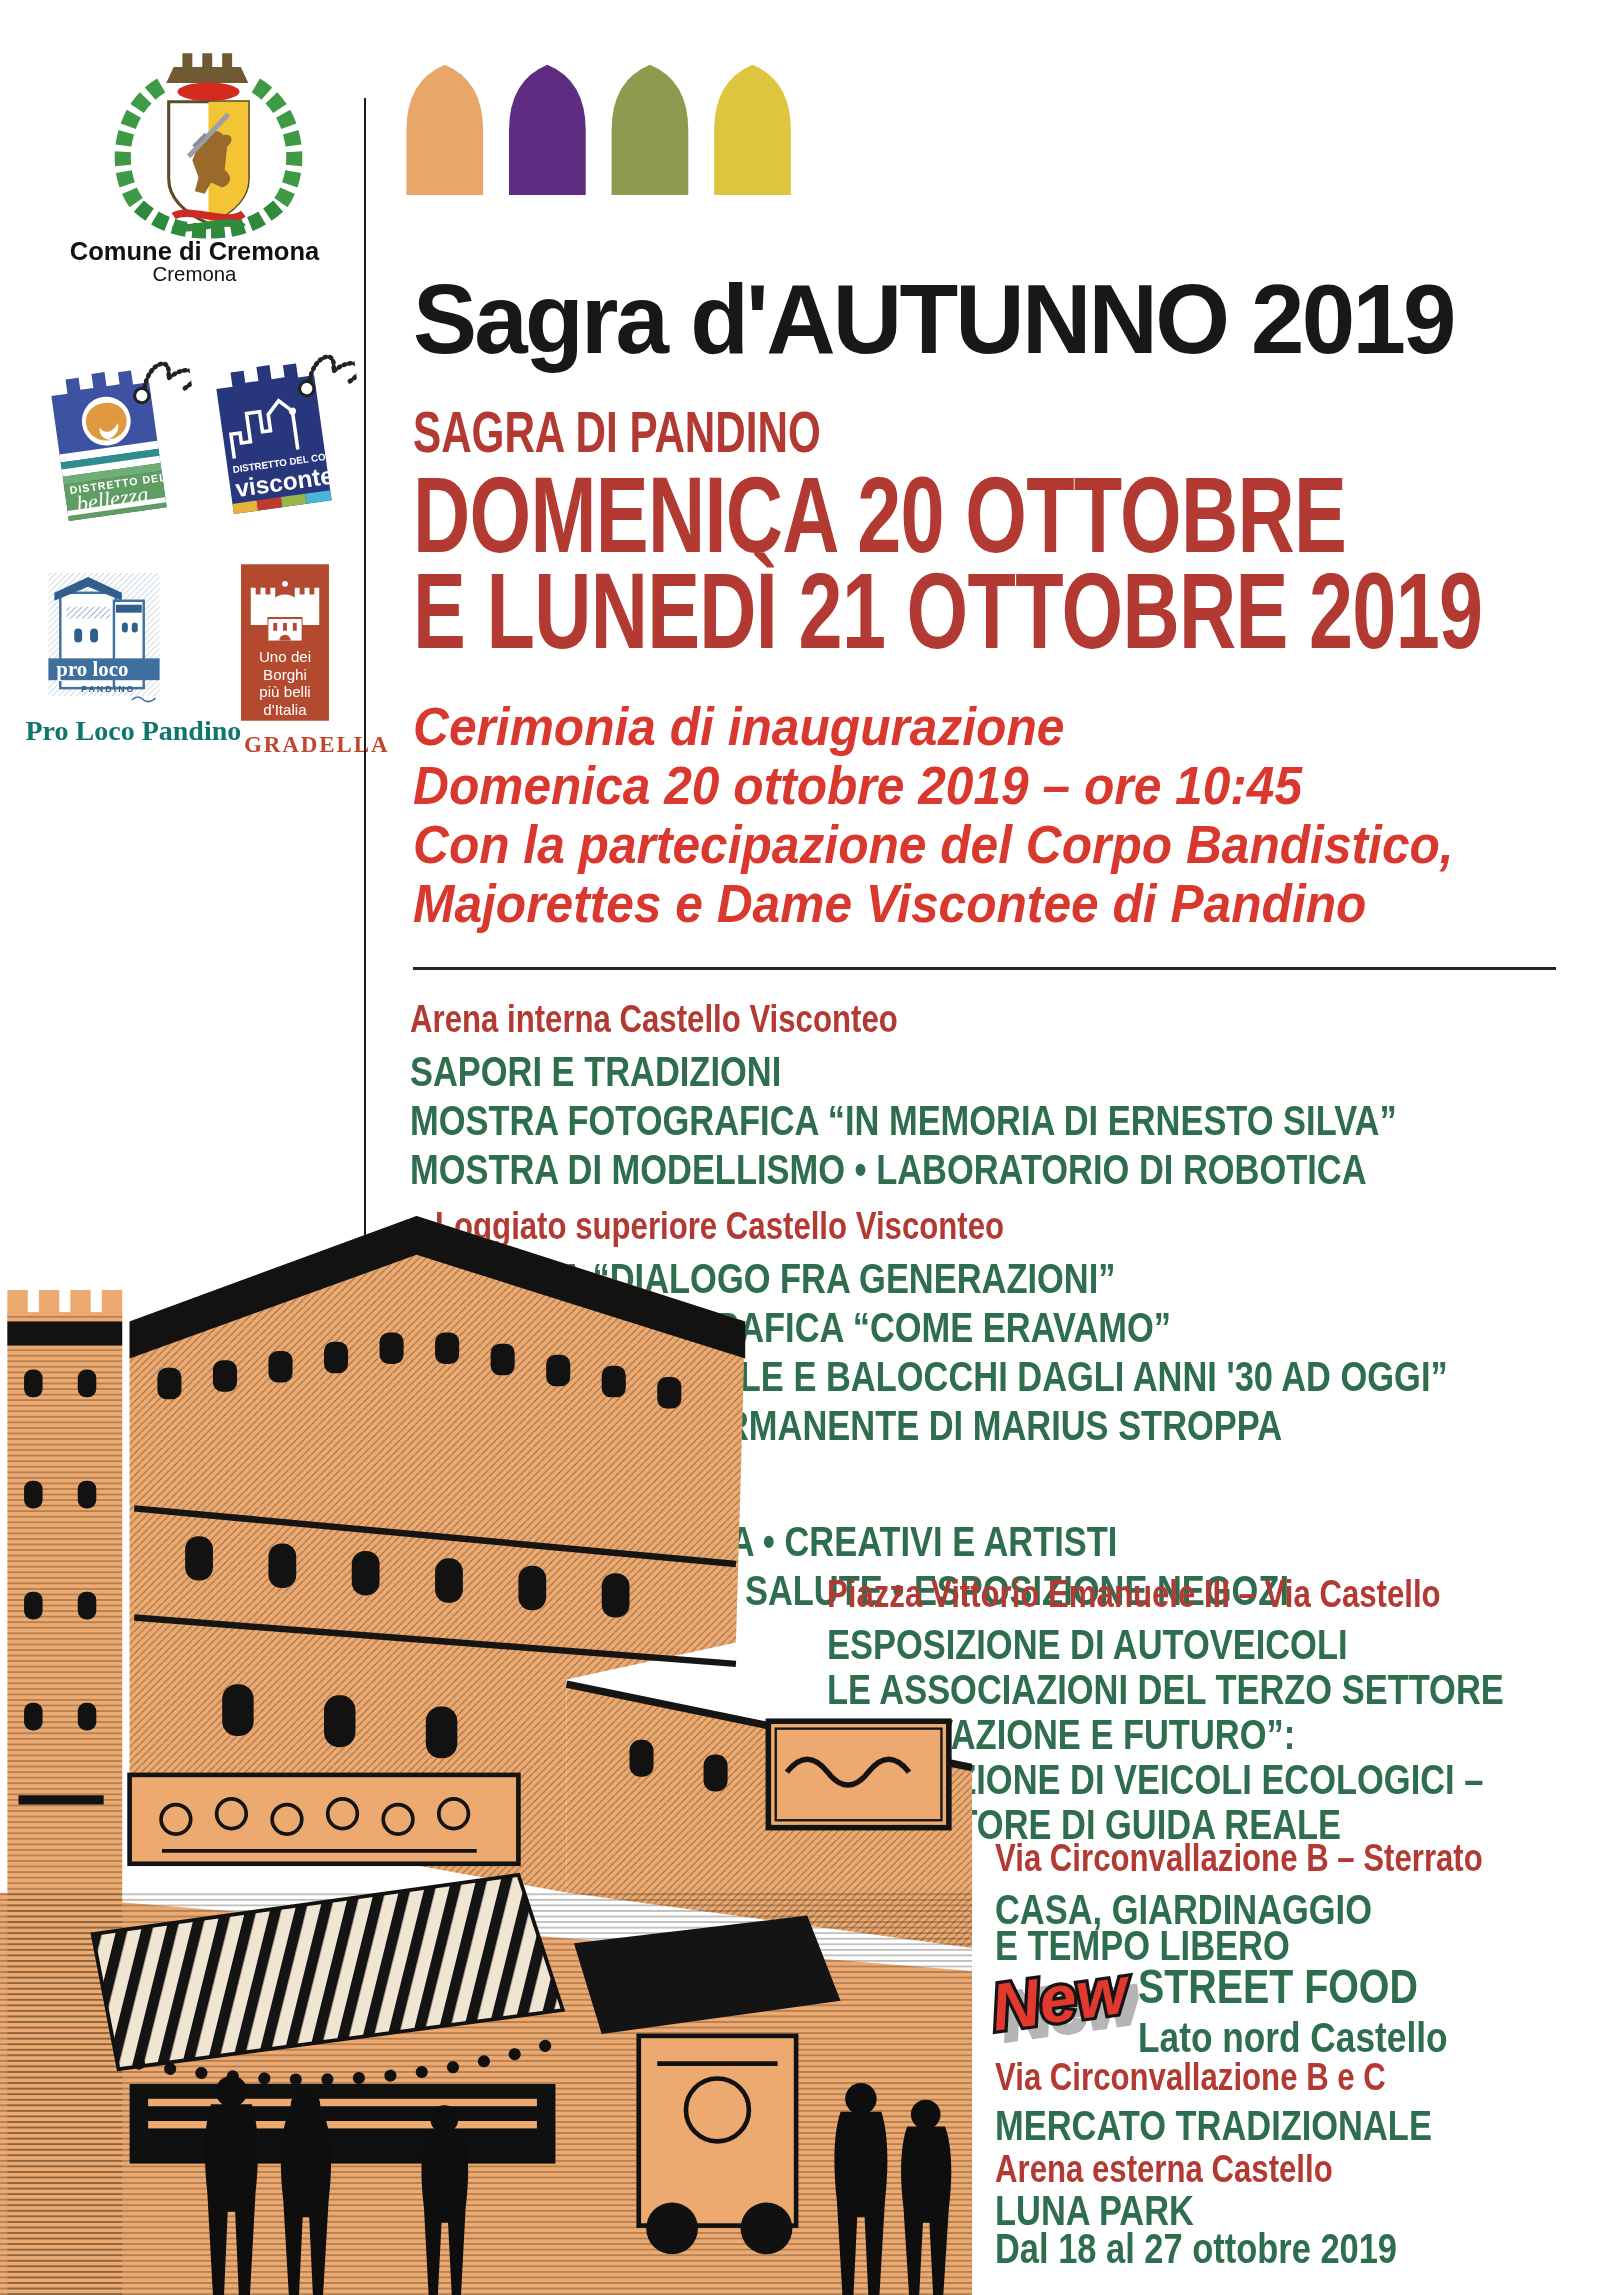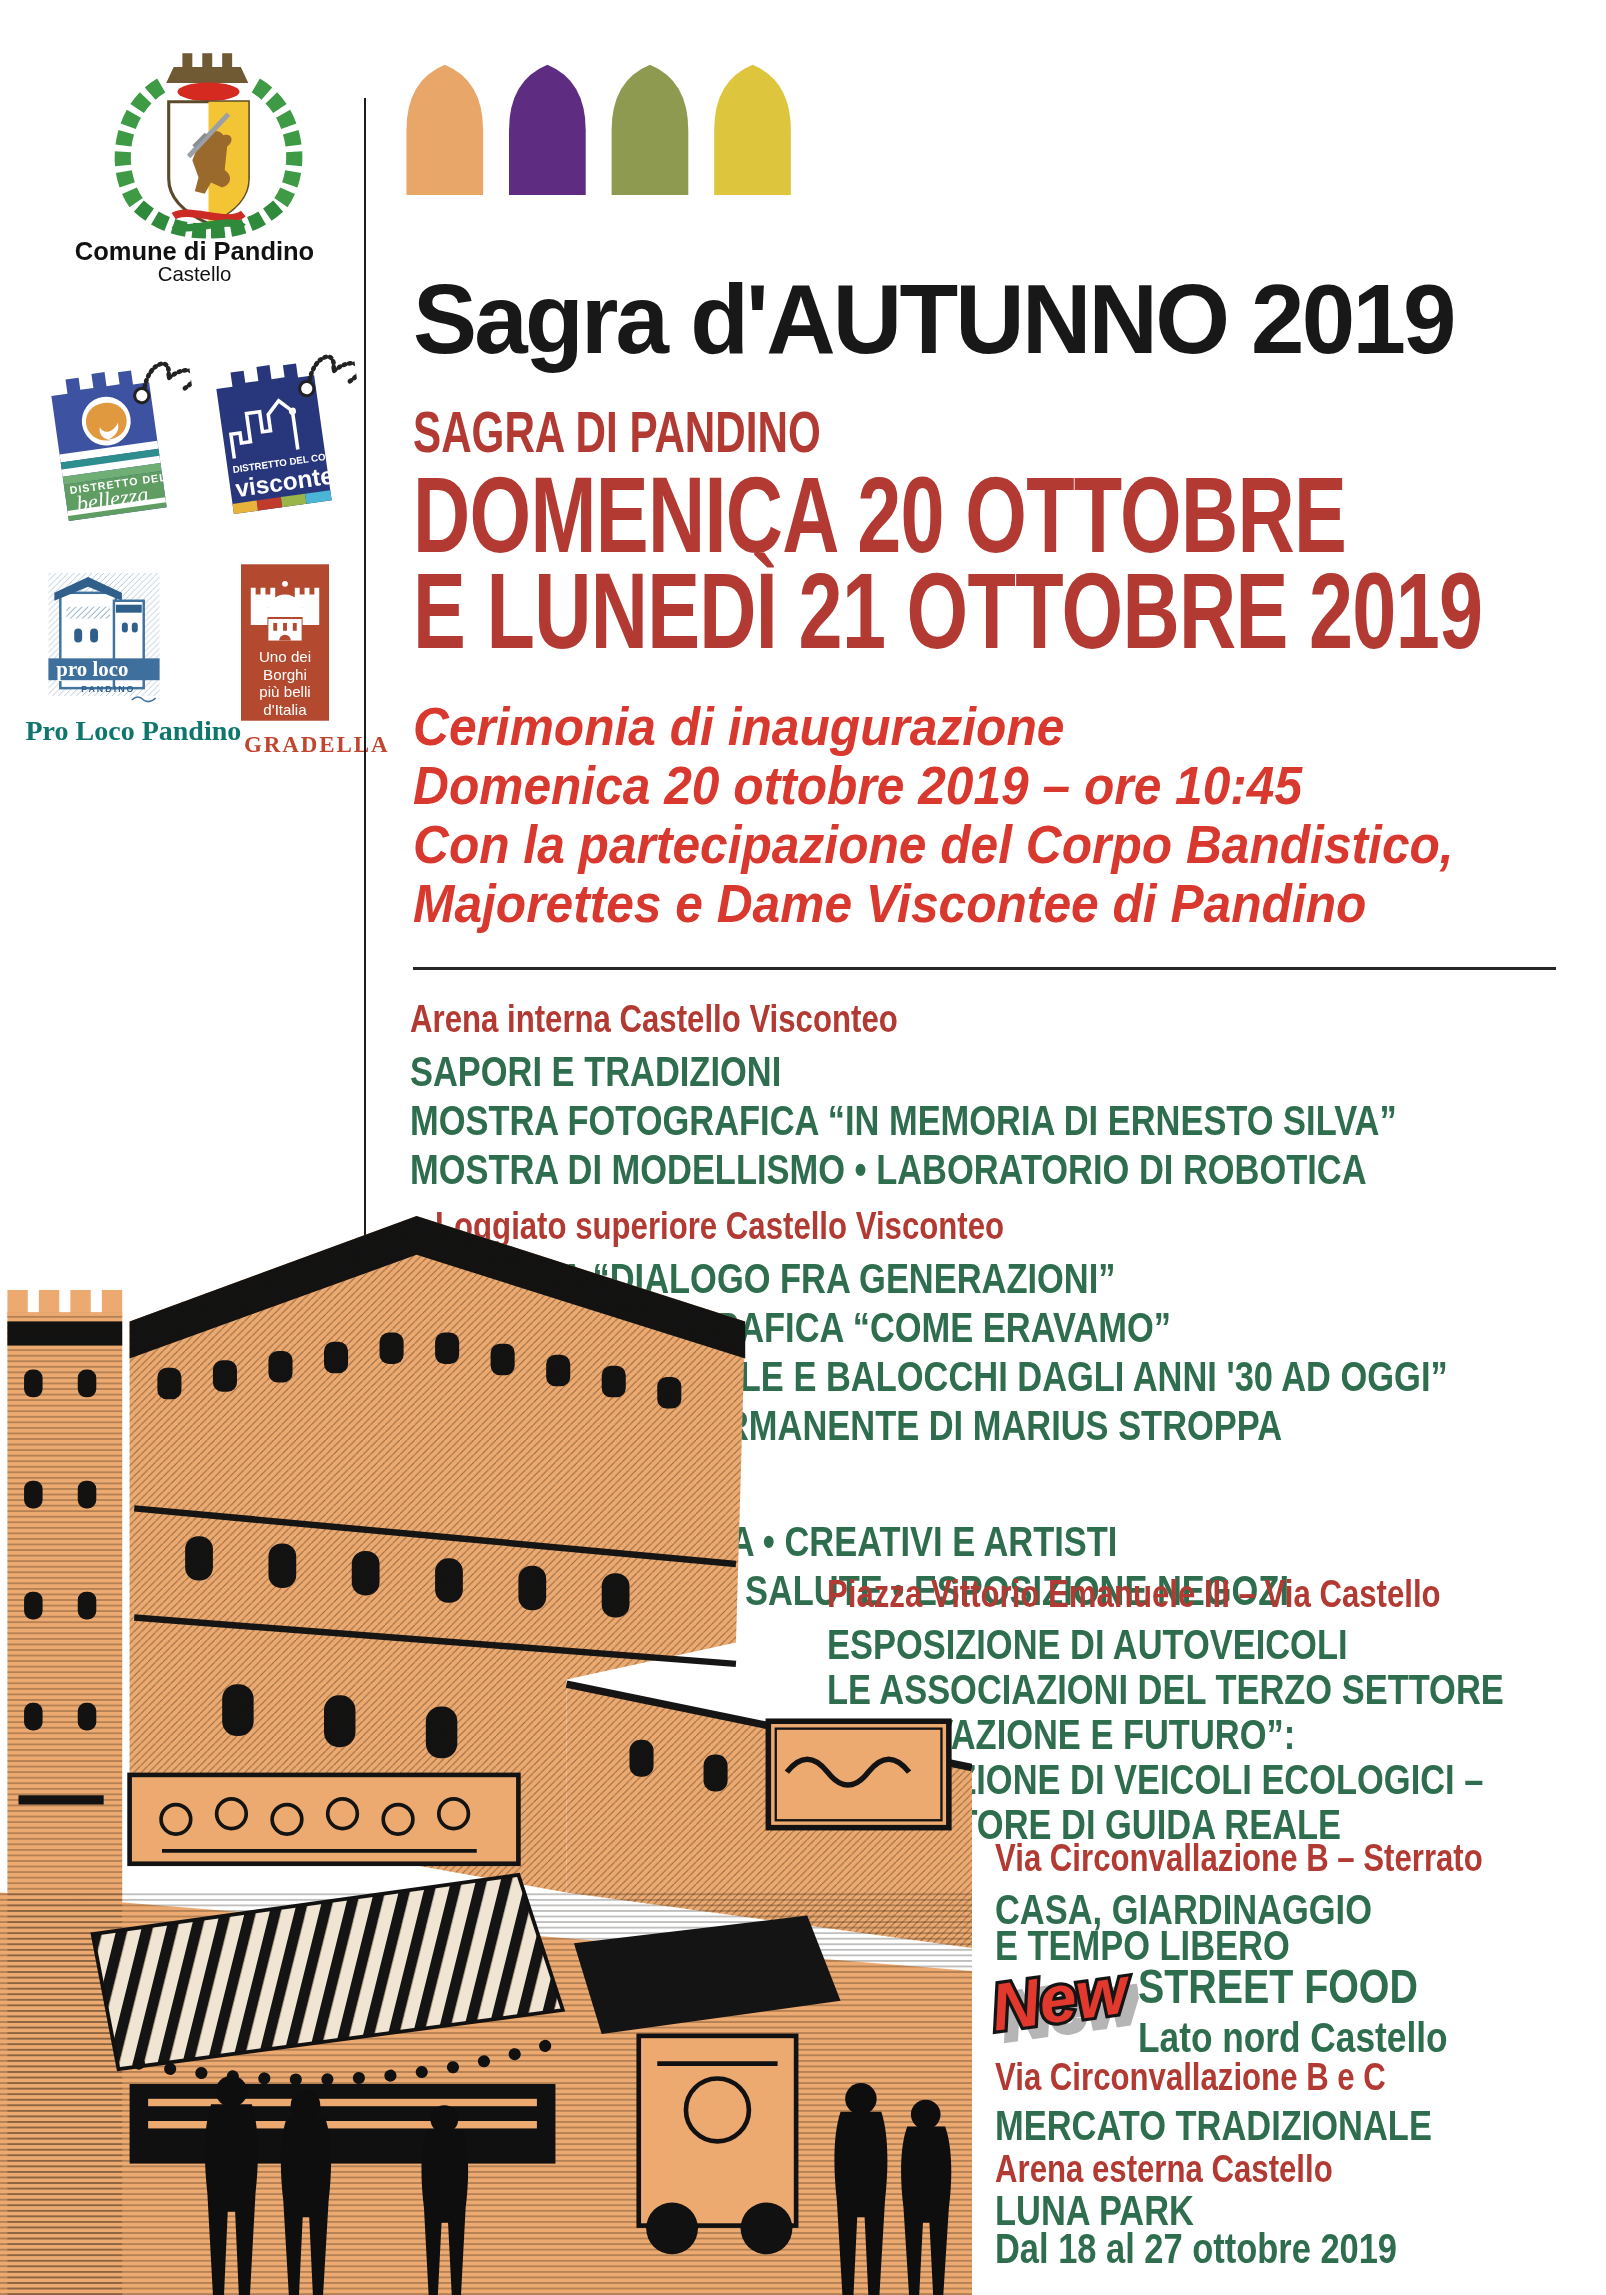--- a/index.html
+++ b/index.html
@@ -51,22 +51,22 @@
     <path d="M72,20 h7 v-11 h8 v11 h8 v-11 h8 v11 h8 v-11 h8 v11 h7 l6,13 H66 z" fill="#6f5a33"></path>
     <ellipse cx="100" cy="40" rx="25" ry="7.5" fill="#d42a20"></ellipse>
     <path d="M68,48 h64 v62 c0,17 -14,28 -32,36 c-18,-8 -32,-19 -32,-36 z" fill="#ffffff" stroke="#5d4a2a" stroke-width="2.5"></path>
     <path d="M100,48 h32 v62 c0,17 -14,28 -32,36 z" fill="#f3c433"></path>
     <path d="M93,80 c5,-9 15,-11 19,-5 c7,-2 9,5 3,9 l-2,19 c7,5 5,12 -2,14 l-9,-4 -5,9 -8,-2 3,-11 -5,-14 z" fill="#9a6a2c"></path>
     <line x1="84" y1="92" x2="116" y2="58" stroke="#9aa0a6" stroke-width="4"></line>
     <line x1="88" y1="84" x2="98" y2="74" stroke="#8a8f94" stroke-width="3"></line>
     <path d="M72,140 c12,-8 44,8 56,-2" stroke="#cc2b24" stroke-width="6" fill="none"></path>
     <path d="M72,147 c12,8 44,-8 56,2" stroke="#2f8a3c" stroke-width="6" fill="none"></path>
   </svg>
-  <div class="abs b comune-name" style="left:65px;top:237px">Comune di Pandino</div>
-  <div class="abs comune-sub" style="left:65px;top:263px">Castello</div>
+  <div class="abs b comune-name" style="left:65px;top:237px">Comune di Cremona</div>
+  <div class="abs comune-sub" style="left:65px;top:263px">Cremona</div>
 
   <svg class="abs" style="left:46px;top:356px;transform:rotate(-8deg)" width="153" height="171" viewBox="0 0 150 168">
     <g>
       <path d="M12,30 h16 v-14 h13 v12 h13 v-14 h13 v14 h13 v-12 h13 v14 h16 v124 H12 z" fill="#3d52a0"></path>
       <rect x="12" y="88" width="97" height="8" fill="#ffffff"></rect>
       <rect x="12" y="96" width="97" height="7" fill="#2e8e8e"></rect>
       <rect x="12" y="103" width="97" height="7" fill="#ffffff"></rect>
       <rect x="12" y="110" width="97" height="8" fill="#6fae74"></rect>
       <path d="M12,118 h97 v36 H12 z" fill="#5f9d63"></path>
       <rect x="12" y="144" width="97" height="5" fill="#ffffff"></rect>

